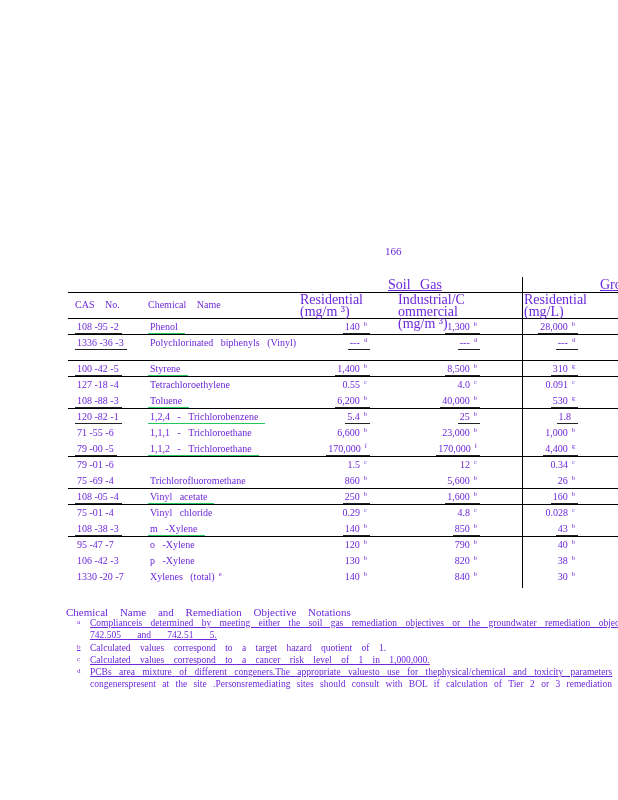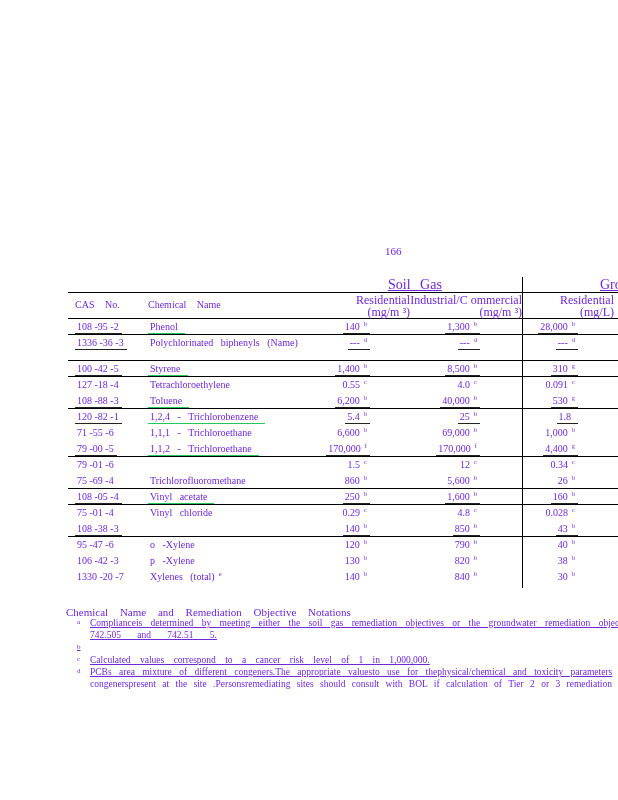--- a/index.html
+++ b/index.html
@@ -4,21 +4,21 @@
 <style>
   html,body{margin:0;padding:0;background:#fff;}
   .page{position:relative;width:618px;height:800px;background:#ffffff;overflow:hidden;
         font-family:"Liberation Serif","DejaVu Serif",serif;color:#6d28d9;}
   .abs{position:absolute;}
   .nowrap{white-space:nowrap;}
   .pgnum{font-size:11px;}
   .sec-label{font-size:14px;text-decoration:underline;word-spacing:6px;}
   .hrule{position:absolute;height:1px;background:#000;}
   .vrule{position:absolute;width:1px;background:#000;}
-  .colhead{font-size:12px;text-align:right;line-height:12px;}
+  .colhead{font-size:14px;text-align:left;line-height:12px;}
   .colhead-left{font-size:10px;word-spacing:8px;}
   
   .rows{position:absolute;left:68px;top:319px;width:550px;}
   .row{position:relative;height:16px;box-sizing:border-box;font-size:10px;}
   .row.tall{height:26px;}
   .row.rule{border-bottom:1px solid #000;}
   .cell{position:absolute;top:1px;line-height:13px;}
   .c-cas{left:7px;}
   .c-name{left:80px;width:162px;word-spacing:5px;}
   .c-res{left:212px;width:90px;text-align:right;}
@@ -68,21 +68,21 @@
   <div class="rows">
       <div class="row u nu rule">
       <span class="cell c-cas"><span class="wrap"><span>108 -95 -2</span></span></span>
       <span class="cell c-name"><span class="wrap"><span>Phenol</span><sup></sup></span></span>
       <span class="cell c-res"><span class="wrap"><span>140</span><sup>b</sup></span></span>
       <span class="cell c-ind"><span class="wrap"><span>1,300</span><sup>b</sup></span></span>
       <span class="cell c-gw"><span class="wrap"><span>28,000</span><sup>b</sup></span></span>
     </div>
       <div class="row u rule tall">
       <span class="cell c-cas"><span class="wrap"><span>1336 -36 -3</span></span></span>
-      <span class="cell c-name"><span class="wrap"><span>Polychlorinated biphenyls (Name)</span><sup></sup></span></span>
+      <span class="cell c-name"><span class="wrap"><span>Polychlorinated biphenyls (Vinyl)</span><sup></sup></span></span>
       <span class="cell c-res"><span class="wrap"><span>---</span><sup>d</sup></span></span>
       <span class="cell c-ind"><span class="wrap"><span>---</span><sup>d</sup></span></span>
       <span class="cell c-gw"><span class="wrap"><span>---</span><sup>d</sup></span></span>
     </div>
       <div class="row u nu rule">
       <span class="cell c-cas"><span class="wrap"><span>100 -42 -5</span></span></span>
       <span class="cell c-name"><span class="wrap"><span>Styrene</span><sup></sup></span></span>
       <span class="cell c-res"><span class="wrap"><span>1,400</span><sup>b</sup></span></span>
       <span class="cell c-ind"><span class="wrap"><span>8,500</span><sup>b</sup></span></span>
       <span class="cell c-gw"><span class="wrap"><span>310</span><sup>g</sup></span></span>
@@ -105,21 +105,21 @@
       <span class="cell c-cas"><span class="wrap"><span>120 -82 -1</span></span></span>
       <span class="cell c-name"><span class="wrap"><span>1,2,4 - Trichlorobenzene</span><sup></sup></span></span>
       <span class="cell c-res"><span class="wrap"><span>5.4</span><sup>b</sup></span></span>
       <span class="cell c-ind"><span class="wrap"><span>25</span><sup>b</sup></span></span>
       <span class="cell c-gw"><span class="wrap"><span>1.8</span><sup></sup></span></span>
     </div>
       <div class="row">
       <span class="cell c-cas"><span class="wrap"><span>71 -55 -6</span></span></span>
       <span class="cell c-name"><span class="wrap"><span>1,1,1 - Trichloroethane</span><sup></sup></span></span>
       <span class="cell c-res"><span class="wrap"><span>6,600</span><sup>b</sup></span></span>
-      <span class="cell c-ind"><span class="wrap"><span>69,000</span><sup>b</sup></span></span>
+      <span class="cell c-ind"><span class="wrap"><span>23,000</span><sup>b</sup></span></span>
       <span class="cell c-gw"><span class="wrap"><span>1,000</span><sup>b</sup></span></span>
     </div>
       <div class="row u nu rule">
       <span class="cell c-cas"><span class="wrap"><span>79 -00 -5</span></span></span>
       <span class="cell c-name"><span class="wrap"><span>1,1,2 - Trichloroethane</span><sup></sup></span></span>
       <span class="cell c-res"><span class="wrap"><span>170,000</span><sup>f</sup></span></span>
       <span class="cell c-ind"><span class="wrap"><span>170,000</span><sup>f</sup></span></span>
       <span class="cell c-gw"><span class="wrap"><span>4,400</span><sup>g</sup></span></span>
     </div>
       <div class="row">
@@ -144,26 +144,27 @@
     </div>
       <div class="row">
       <span class="cell c-cas"><span class="wrap"><span>75 -01 -4</span></span></span>
       <span class="cell c-name"><span class="wrap"><span>Vinyl chloride</span><sup></sup></span></span>
       <span class="cell c-res"><span class="wrap"><span>0.29</span><sup>c</sup></span></span>
       <span class="cell c-ind"><span class="wrap"><span>4.8</span><sup>c</sup></span></span>
       <span class="cell c-gw"><span class="wrap"><span>0.028</span><sup>c</sup></span></span>
     </div>
       <div class="row u nu rule">
       <span class="cell c-cas"><span class="wrap"><span>108 -38 -3</span></span></span>
+      <span class="cell c-name"><span class="wrap"><span>m -Xylene</span><sup></sup></span></span>
       <span class="cell c-res"><span class="wrap"><span>140</span><sup>b</sup></span></span>
       <span class="cell c-ind"><span class="wrap"><span>850</span><sup>b</sup></span></span>
       <span class="cell c-gw"><span class="wrap"><span>43</span><sup>b</sup></span></span>
     </div>
       <div class="row">
-      <span class="cell c-cas"><span class="wrap"><span>95 -47 -6</span></span></span>
+      <span class="cell c-cas"><span class="wrap"><span>95 -47 -7</span></span></span>
       <span class="cell c-name"><span class="wrap"><span>o -Xylene</span><sup></sup></span></span>
       <span class="cell c-res"><span class="wrap"><span>120</span><sup>b</sup></span></span>
       <span class="cell c-ind"><span class="wrap"><span>790</span><sup>b</sup></span></span>
       <span class="cell c-gw"><span class="wrap"><span>40</span><sup>b</sup></span></span>
     </div>
       <div class="row">
       <span class="cell c-cas"><span class="wrap"><span>106 -42 -3</span></span></span>
       <span class="cell c-name"><span class="wrap"><span>p -Xylene</span><sup></sup></span></span>
       <span class="cell c-res"><span class="wrap"><span>130</span><sup>b</sup></span></span>
       <span class="cell c-ind"><span class="wrap"><span>820</span><sup>b</sup></span></span>
@@ -178,20 +179,21 @@
     </div>
     </div>
 
   <div class="abs fn-title nowrap" style="left:66px;top:606px;">Chemical Name and Remediation Objective Notations</div>
 
   <sup class="fn-marker" style="top:619px;">a</sup>
   <div class="fn-line ws6 ul" style="top:618px;">Complianceis determined by meeting either the soil gas remediation objectives or the groundwater remediation objectives</div>
   <div class="fn-line ws14 ul" style="top:630px;">742.505 and 742.51 5.</div>
 
   <sup class="fn-marker ul" style="top:644px;">b</sup>
+  <div class="fn-line ws7" style="top:643px;">Calculated values correspond to a target hazard quotient of 1.</div>
 
   <sup class="fn-marker" style="top:656px;">c</sup>
   <div class="fn-line ws7 ul" style="top:655px;">Calculated values correspond to a cancer risk level of 1 in 1,000,000.</div>
 
   <sup class="fn-marker" style="top:668px;">d</sup>
   <div class="fn-line ws5 ul" style="top:667px;">PCBs area mixture of different congeners.The appropriate valuesto use for thephysical/chemical and toxicity parameters</div>
   <div class="fn-line ws4" style="top:679px;">congenerspresent at the site .Personsremediating sites should consult with BOL if calculation of Tier 2 or 3 remediation</div>
 
 </div>
 

